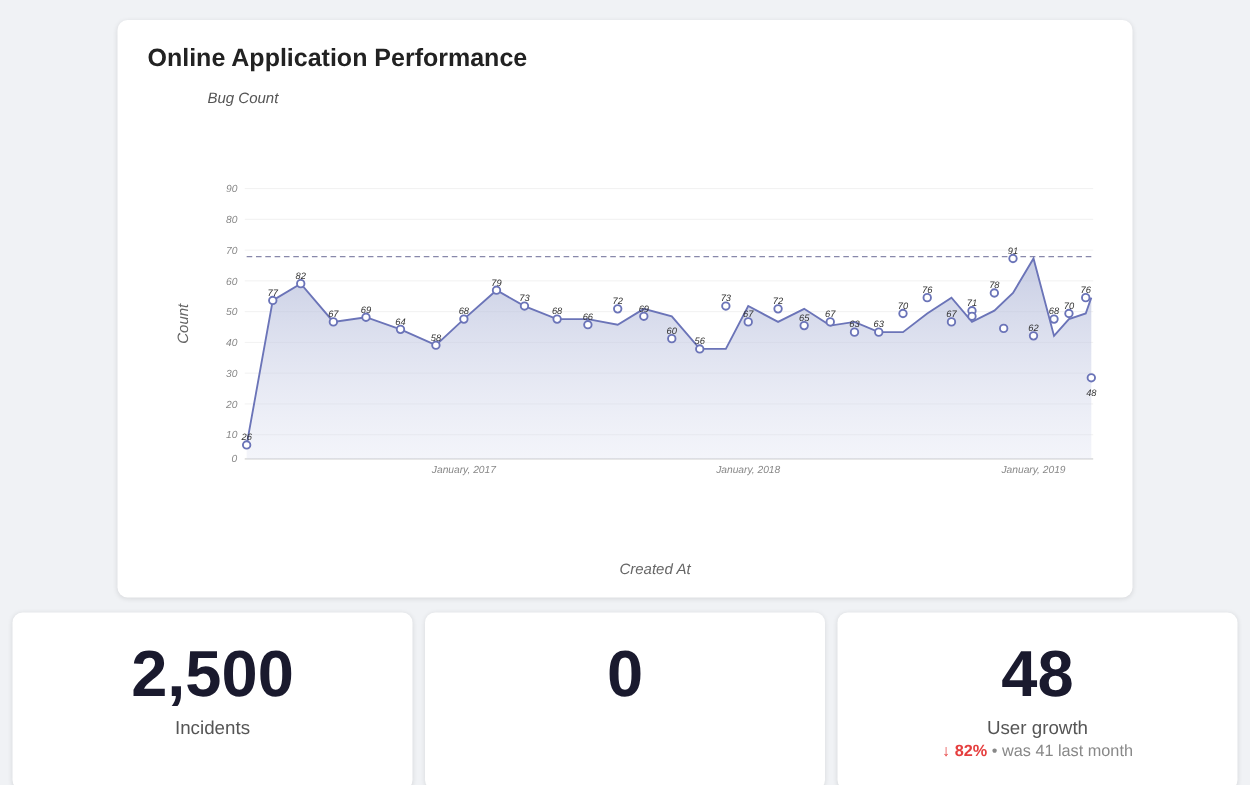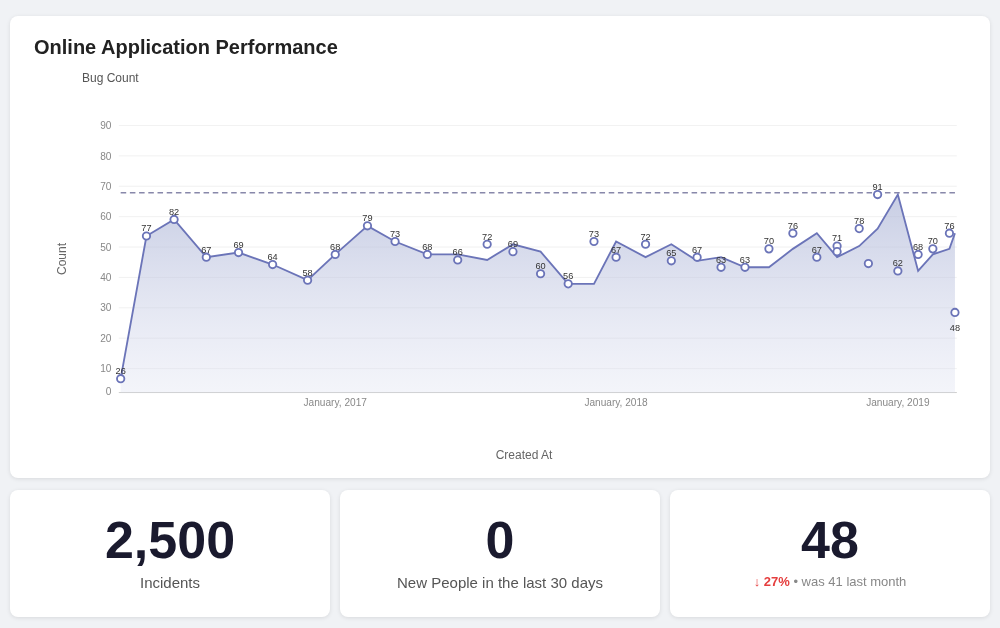--- a/index.html
+++ b/index.html
@@ -10,21 +10,21 @@
       flex-direction: column;
       align-items: center;
       padding: 16px;
       min-height: 628px;
     }
     .card {
       background: #fff;
       border-radius: 8px;
       box-shadow: 0 1px 4px rgba(0,0,0,0.1);
       padding: 20px 24px 16px;
-      width: 980px;
+      width: 812px;
       margin-bottom: 12px;
     }
     .chart-title {
       font-size: 20px;
       font-weight: 700;
       color: #222;
       margin-bottom: 12px;
     }
     .y-label {
       position: absolute;
@@ -81,21 +81,21 @@
       width: 100%;
       height: 100%;
     }
   </style>
 </head>
 <body>
 
 <div class="card">
   <div class="chart-title">Online Application Performance</div>
 
-  <div style="position:relative; padding-left: 48px;">
+  <div style="position:relative; padding-left: 48px; font-style: italic;">
     <div style="font-size:12px;color:#555;margin-bottom:4px;">Bug Count</div>
     <div style="position:relative;">
       <span class="y-label">Count</span>
       <svg class="chart-svg" viewBox="0 0 960 320" xmlns="http://www.w3.org/2000/svg" style="display:block; height:340px;">
 
         <defs>
           <linearGradient id="areaGrad" x1="0" y1="0" x2="0" y2="1">
             <stop offset="0%" stop-color="#b0b8d8" stop-opacity="0.7"></stop>
             <stop offset="100%" stop-color="#d8dcee" stop-opacity="0.3"></stop>
           </linearGradient>
@@ -251,24 +251,24 @@
   </div>
 </div>
 
 <div class="stats-row">
   <div class="stat-card">
     <div class="stat-number">2,500</div>
     <div class="stat-label">Incidents</div>
   </div>
   <div class="stat-card">
     <div class="stat-number">0</div>
-    <div class="stat-label">New People in the last 30 days</div>
   </div>
   <div class="stat-card">
     <div class="stat-number">48</div>
+    <div class="stat-label">User growth</div>
     <div class="stat-sub">
       <span class="stat-down">↓ </span>
-      <span class="stat-down">27%</span>
+      <span class="stat-down">82%</span>
       <span> • </span>
       <span>was 41 last month</span>
     </div>
   </div>
 </div>
 
 </body></html>

